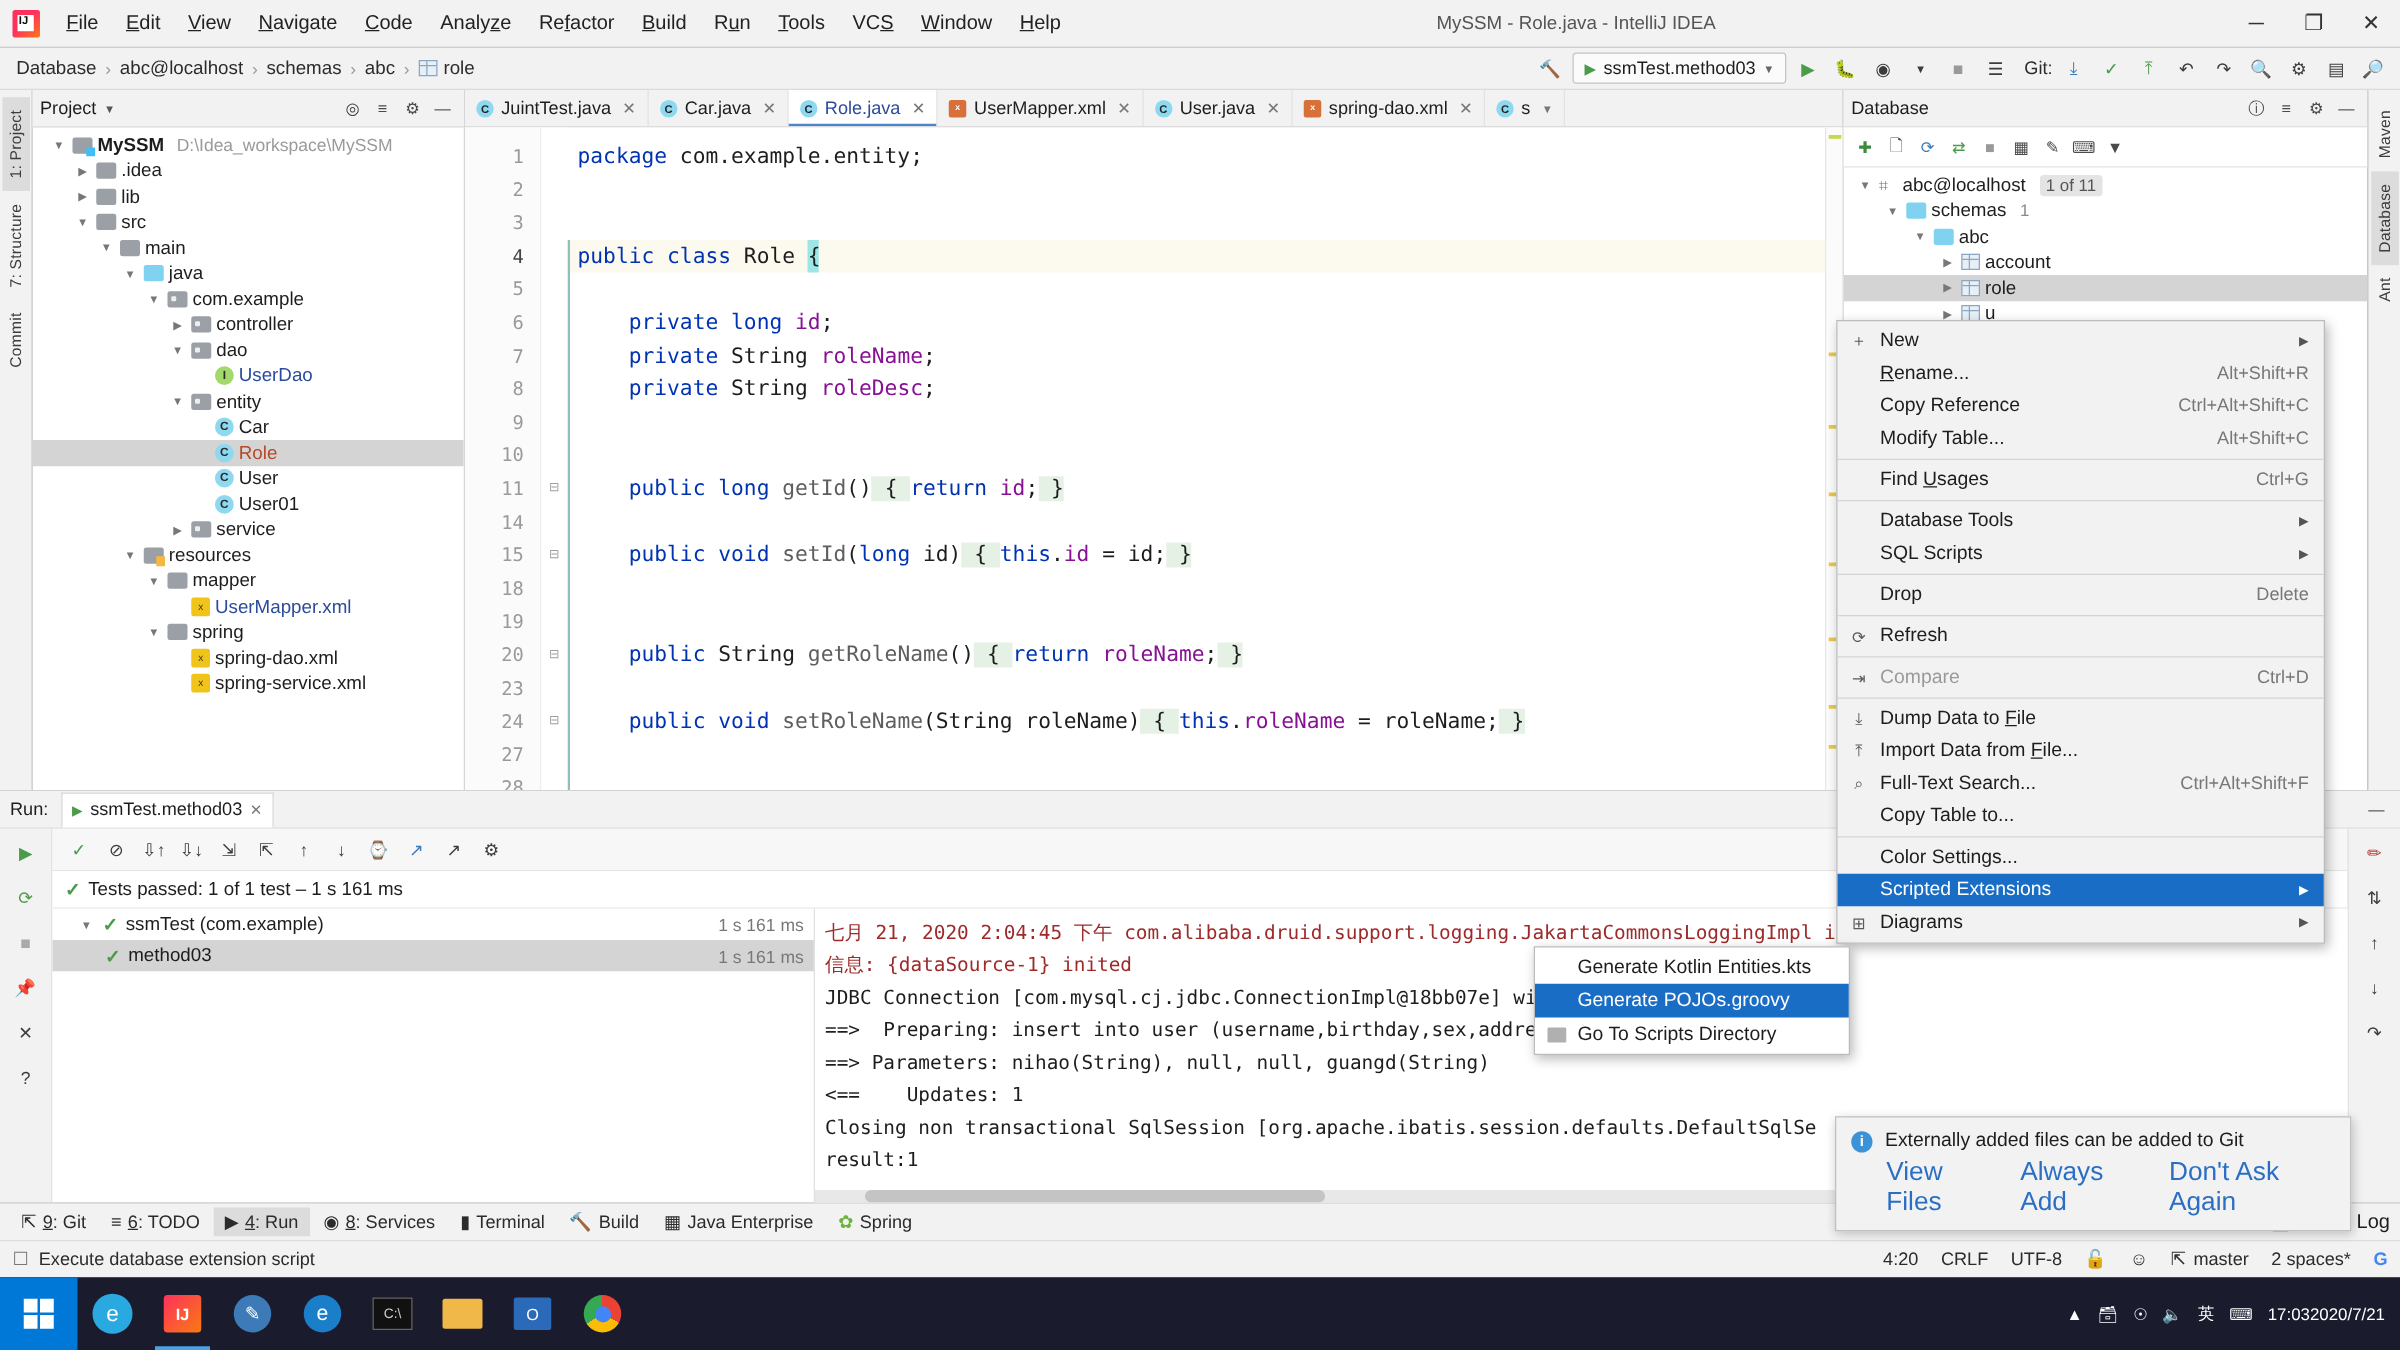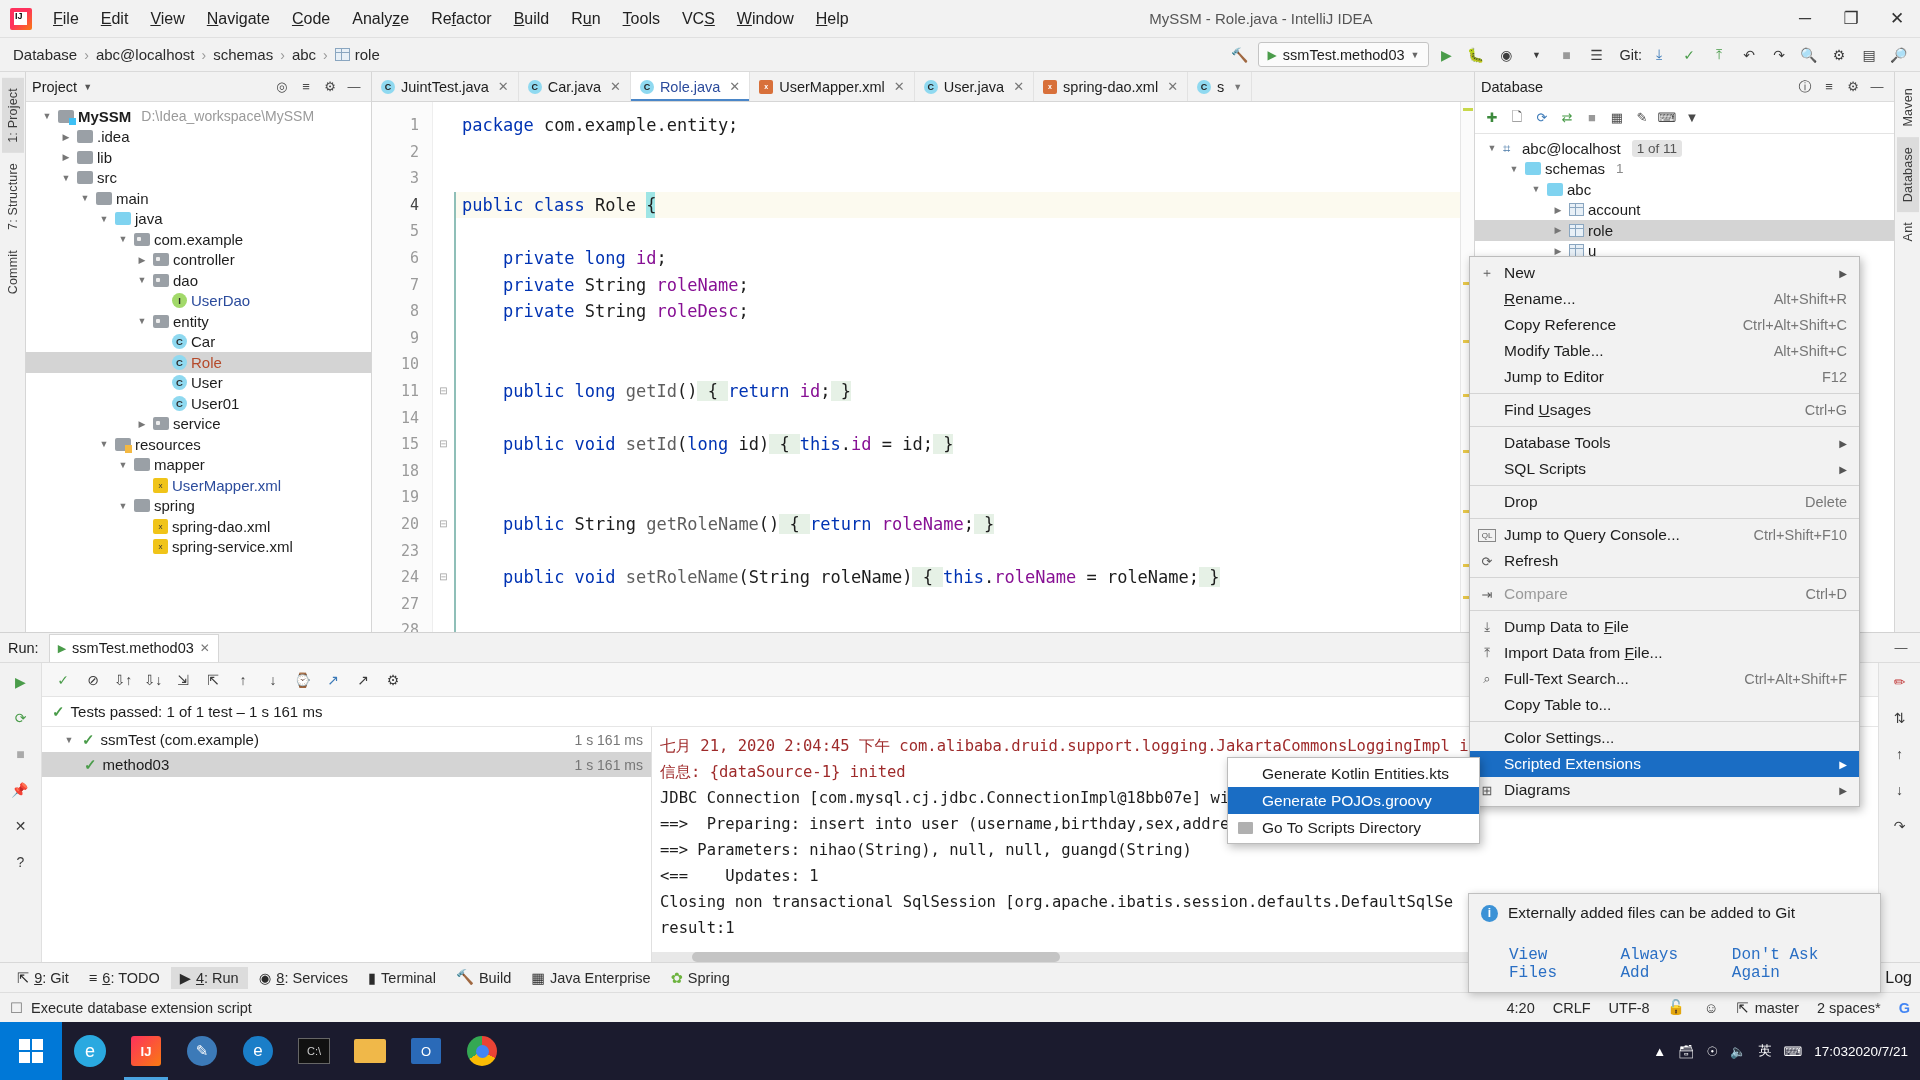--- a/index.html
+++ b/index.html
@@ -193,21 +193,21 @@
   
   .submenu { position:absolute; background:#fff; border:1px solid #bcbcbc; box-shadow:2px 3px 9px rgba(0,0,0,.28);
              padding:2px 0; z-index:60;}
   .subitem { height:27px; display:flex; align-items:center; gap:8px; padding:0 18px 0 8px; font-size:15.5px; white-space:nowrap;}
   .subitem.sel { background:#1a6dc4; color:#fff;}
 
   
   .balloon { position:absolute; background:#f2f2f2; border:1px solid #c0c0c0; box-shadow:1px 2px 8px rgba(0,0,0,.22);
              z-index:40; padding:10px 14px 10px 12px;}
   .balloon .row1 { display:flex; align-items:center; gap:10px; font-size:15.5px; color:#1d1d1d;}
-  .balloon .row2 { display:flex; gap:22px; margin-top:24px; padding-left:28px; font-size:16px;font-family:Liberation Mono, monospace; }
+  .balloon .row2 { display:flex; gap:22px; margin-top:4px; padding-left:28px; font-size:21px; }
   .balloon .lnk { color:#2a6fc4; }
   .infoico { width:17px; height:17px; border-radius:50%; background:#3c92d6; color:#fff; font-size:12px; font-weight:bold;
              display:flex; align-items:center; justify-content:center; flex:0 0 17px;}
 
   .hsb { position:absolute; bottom:0; left:0; height:10px; background:#e8e8e8; }
   .hsb .thumb { height:10px; background:#c4c4c4; border-radius:5px;}
 </style>
 </head>
 <body>
 
@@ -804,25 +804,20 @@
       <div class="ctxitem">
         <span class="ctxico"></span>
         <span class="ctxlbl">Copy Reference</span>
         <span class="ctxkey">Ctrl+Alt+Shift+C</span>
       </div>
       <div class="ctxitem">
         <span class="ctxico"></span>
         <span class="ctxlbl">Modify Table...</span>
         <span class="ctxkey">Alt+Shift+C</span>
       </div>
-      <div class="ctxitem">
-        <span class="ctxico"></span>
-        <span class="ctxlbl">Jump to Editor</span>
-        <span class="ctxkey">F12</span>
-      </div>
       <div class="ctxsep"></div>
       <div class="ctxitem">
         <span class="ctxico"></span>
         <span class="ctxlbl">Find <u>U</u>sages</span>
         <span class="ctxkey">Ctrl+G</span>
       </div>
       <div class="ctxsep"></div>
       <div class="ctxitem">
         <span class="ctxico"></span>
         <span class="ctxlbl">Database Tools</span>
@@ -833,25 +828,20 @@
         <span class="ctxlbl">SQL Scripts</span>
         <span class="ctxarrow">▶</span>
       </div>
       <div class="ctxsep"></div>
       <div class="ctxitem">
         <span class="ctxico"></span>
         <span class="ctxlbl">Drop</span>
         <span class="ctxkey">Delete</span>
       </div>
       <div class="ctxsep"></div>
-      <div class="ctxitem">
-        <span class="ctxico" style="font-size: 8px; border: 1px solid rgb(136, 136, 136); width: 15px; height: 13px;">QL</span>
-        <span class="ctxlbl">Jump to Query Console...</span>
-        <span class="ctxkey">Ctrl+Shift+F10</span>
-      </div>
       <div class="ctxitem">
         <span class="ctxico">⟳</span>
         <span class="ctxlbl">Refresh</span>
       </div>
       <div class="ctxsep"></div>
       <div class="ctxitem disabled">
         <span class="ctxico">⇥</span>
         <span class="ctxlbl">Compare</span>
         <span class="ctxkey">Ctrl+D</span>
       </div>

